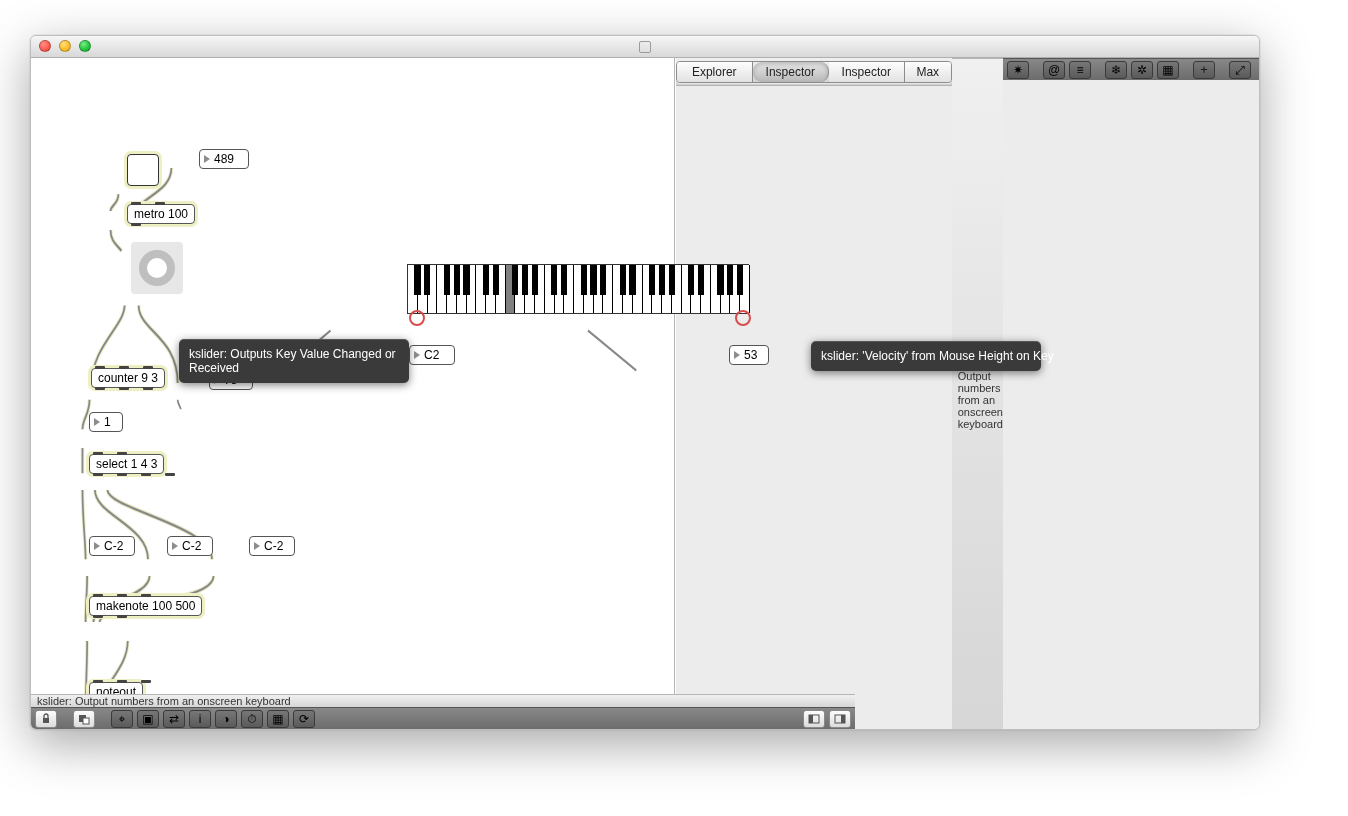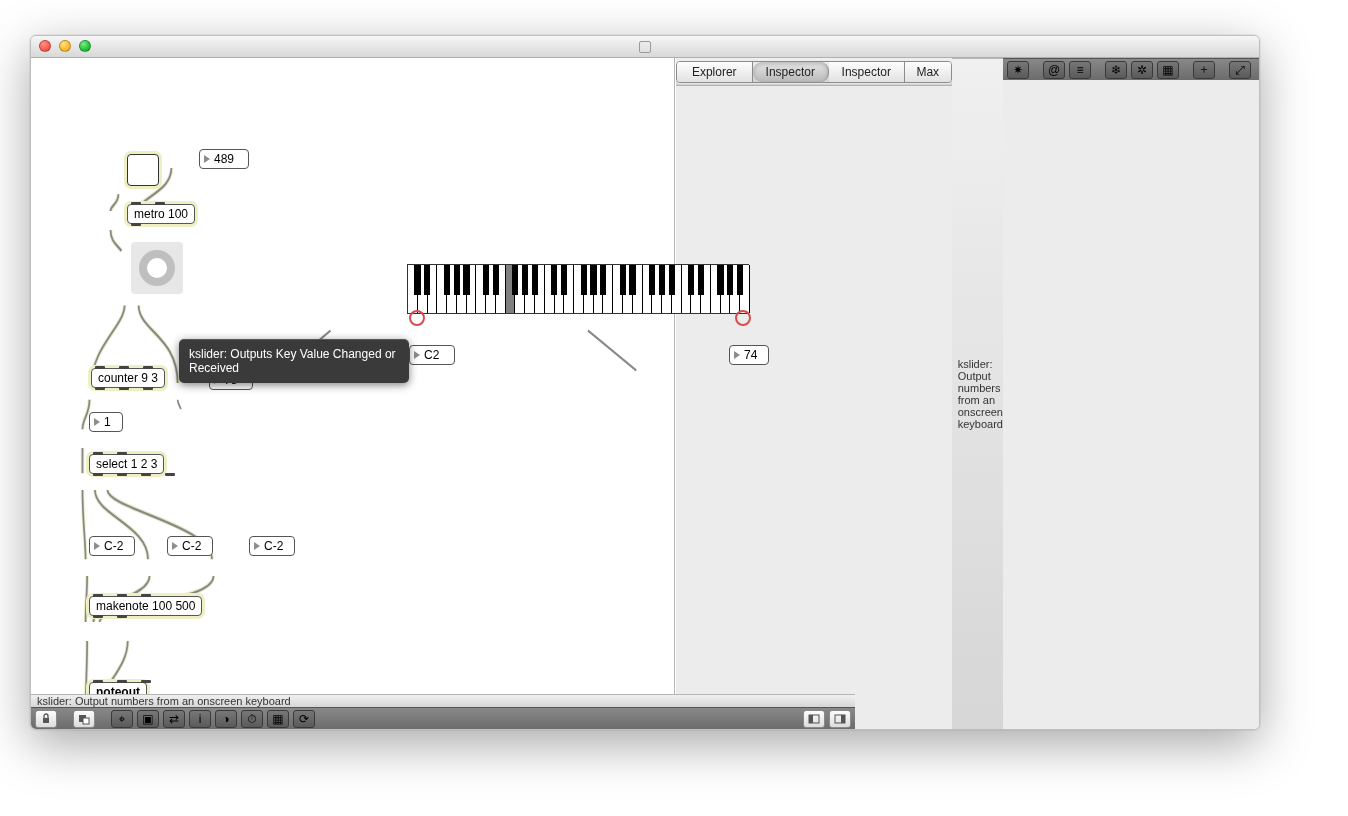--- a/index.html
+++ b/index.html
@@ -268,21 +268,21 @@
 
         <div class="num" style="left:178px; top:312px; width:44px;">
           <span>78</span>
         </div>
 
         <div class="num" style="left:58px; top:354px; width:34px;">
           <span>1</span>
         </div>
 
         <div class="obj" style="left:58px; top:396px;">
-          <span>select 1 2 3</span>
+          <span>select 1 4 3</span>
           <span class="io top">
               <span></span>
               <span></span>
             </span>
           <span class="io bot">
               <span></span>
               <span></span>
               <span></span>
               <span></span>
             </span>
@@ -298,21 +298,21 @@
               <span></span>
               <span></span>
               <span></span>
             </span>
           <span class="io bot">
               <span></span>
               <span></span>
             </span>
         </div>
 
-        <div class="obj" style="left:58px; top:624px;font-weight:bold;">
+        <div class="obj" style="left:58px; top:624px;">
           <span>noteout</span>
           <span class="io top">
               <span></span>
               <span></span>
               <span></span>
             </span>
         </div>
 
         <div class="kslider kslider-wrap" style="left: 376px; top: 206px; width: 342px; height: 50px; font-size: 9.77143px;">
 
@@ -378,25 +378,28 @@
             <div class="bkey" style="left: 33.66em;"></div>
           </div>
 
         <div class="outlet-ring" style="left:378px; top:252px;"></div>
         <div class="outlet-ring" style="left:704px; top:252px;"></div>
 
         <div class="num" style="left:378px; top:287px; width:46px;">
           <span>C2</span>
         </div>
         <div class="num" style="left:698px; top:287px; width:40px;">
-          <span>74</span>
+          <span>53</span>
         </div>
 
         <div class="tip" style="left:148px; top:281px;">
           <span>kslider: Outputs Key Value Changed or Received</span>
+        </div>
+        <div class="tip" style="left:780px; top:283px; white-space:nowrap;">
+          <span>kslider: 'Velocity' from Mouse Height on Key</span>
         </div>
 
       </div>
 
       <div class="right-panel">
         <div class="tab-row">
           <div class="seg">
             <button>Explorer</button>
             <button class="sel">Inspector</button>
             <button>Inspector</button>

